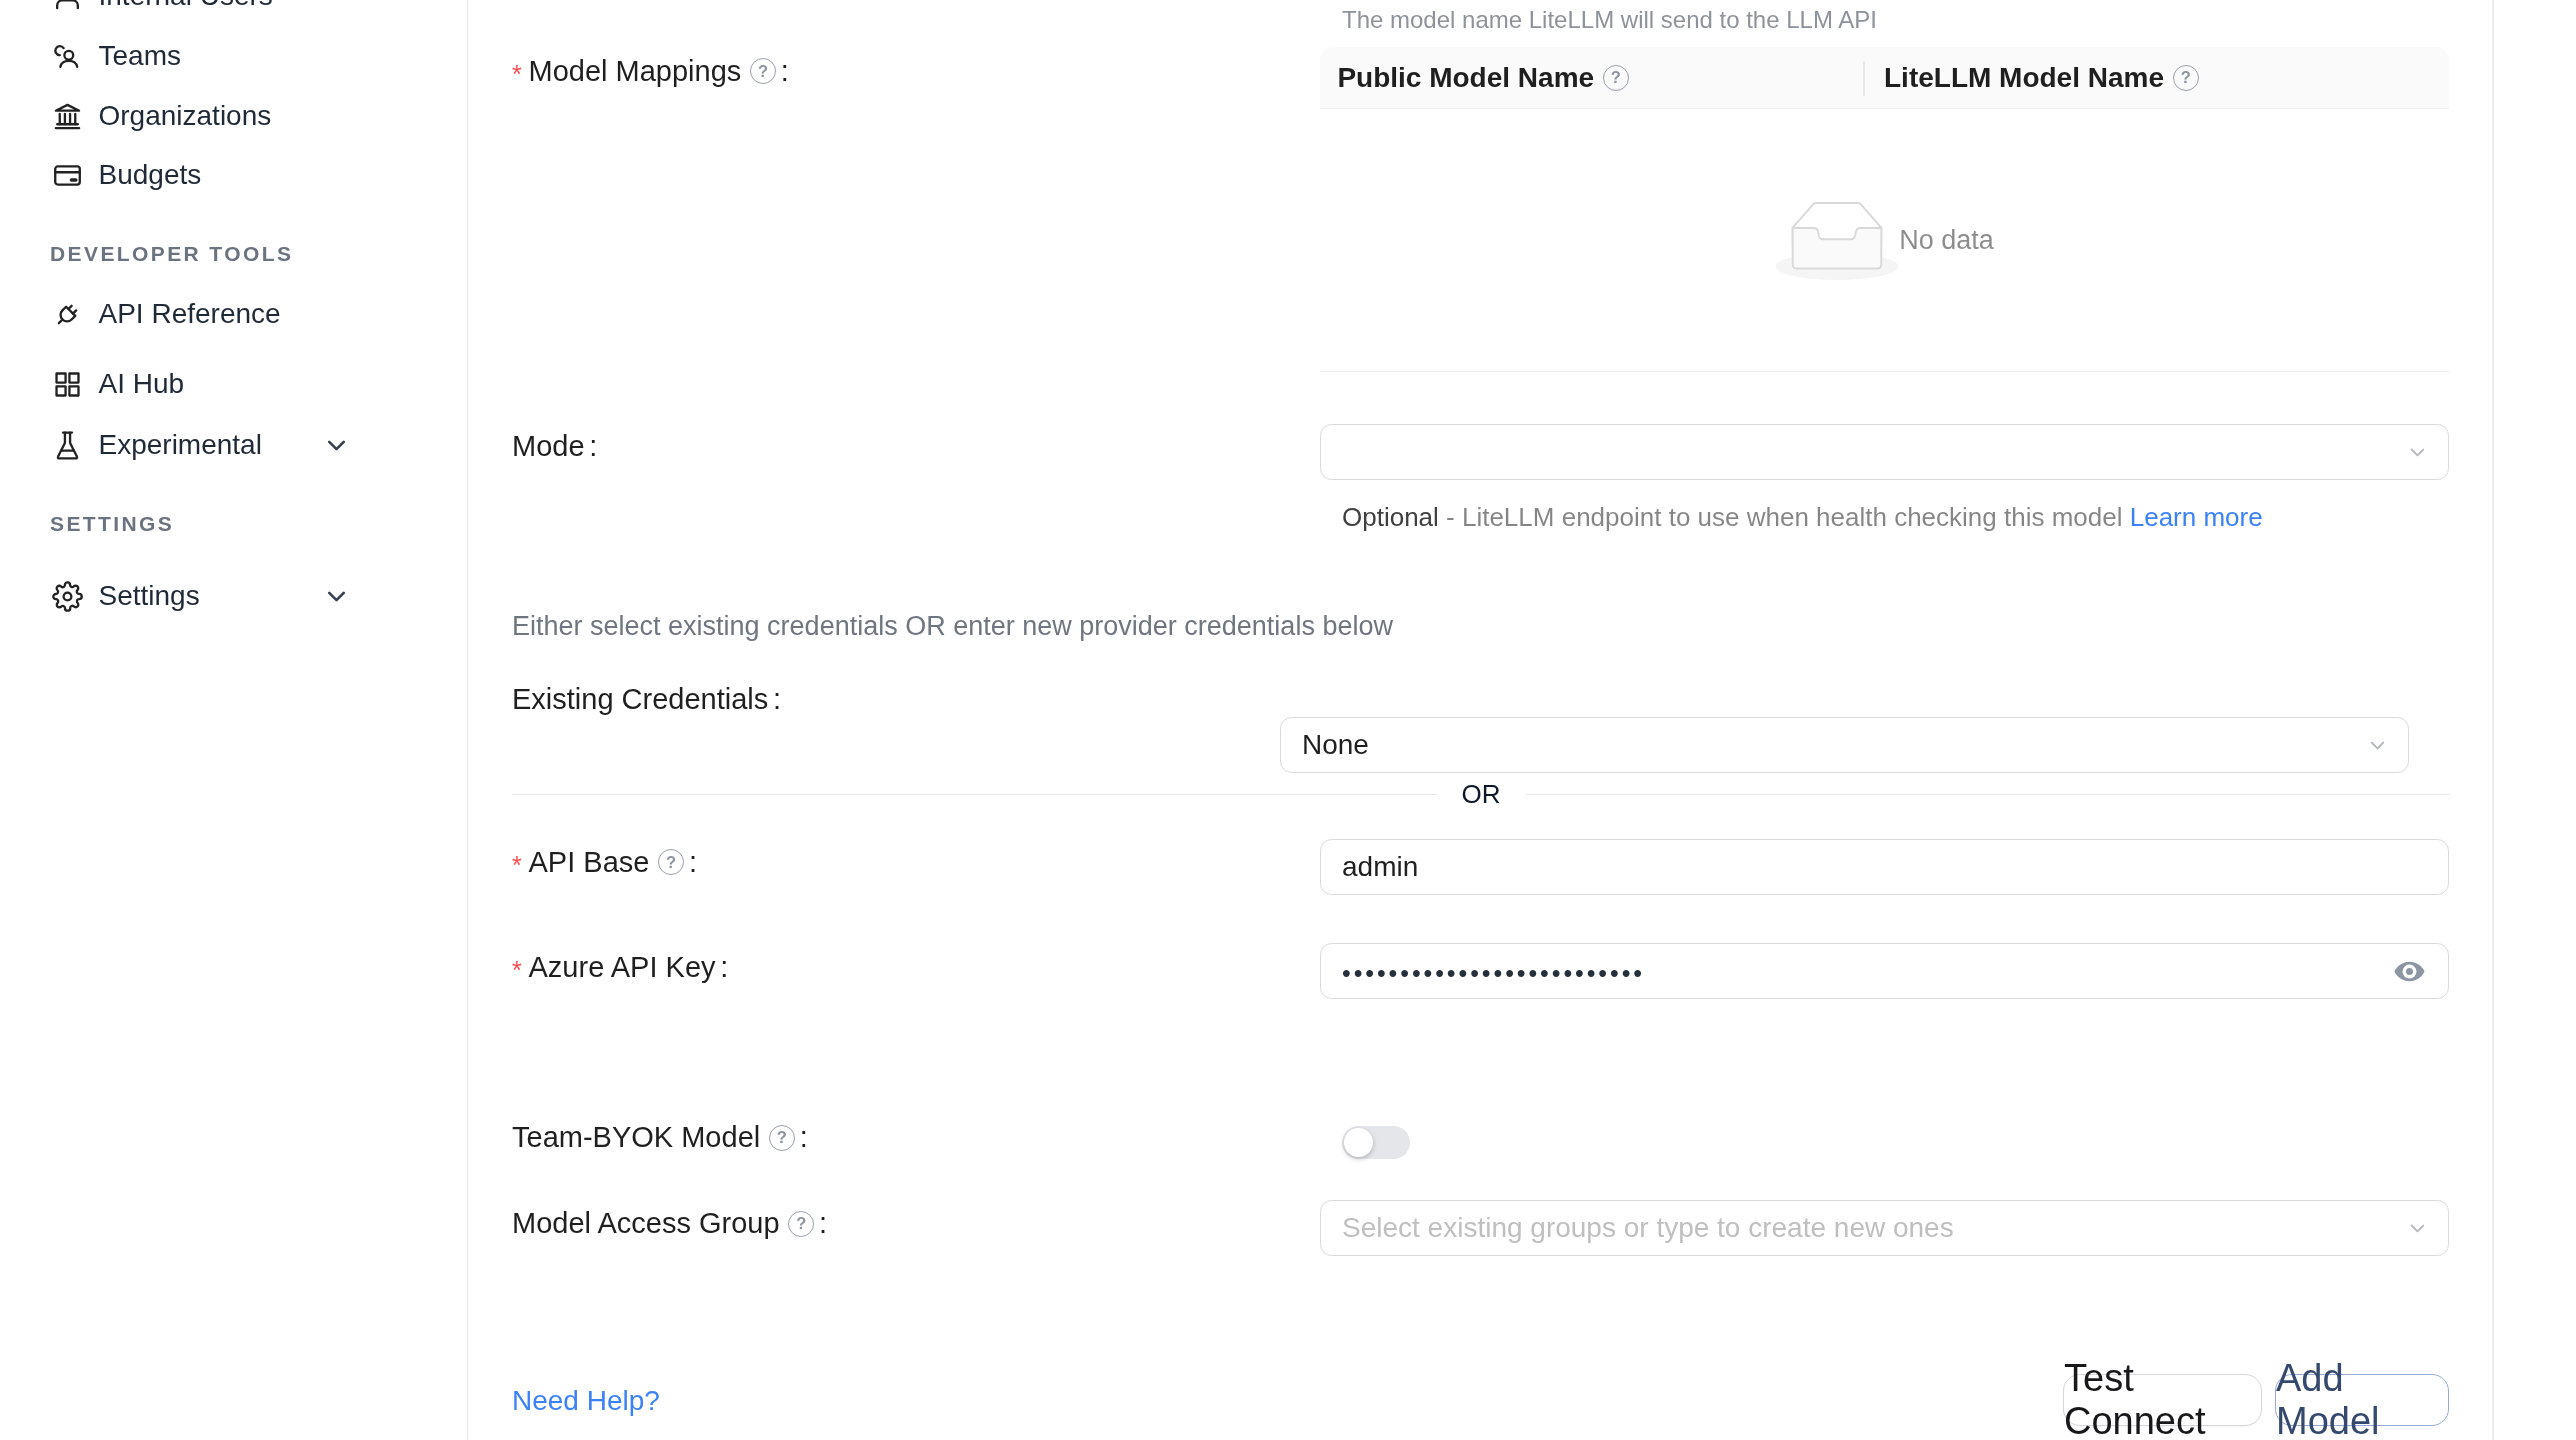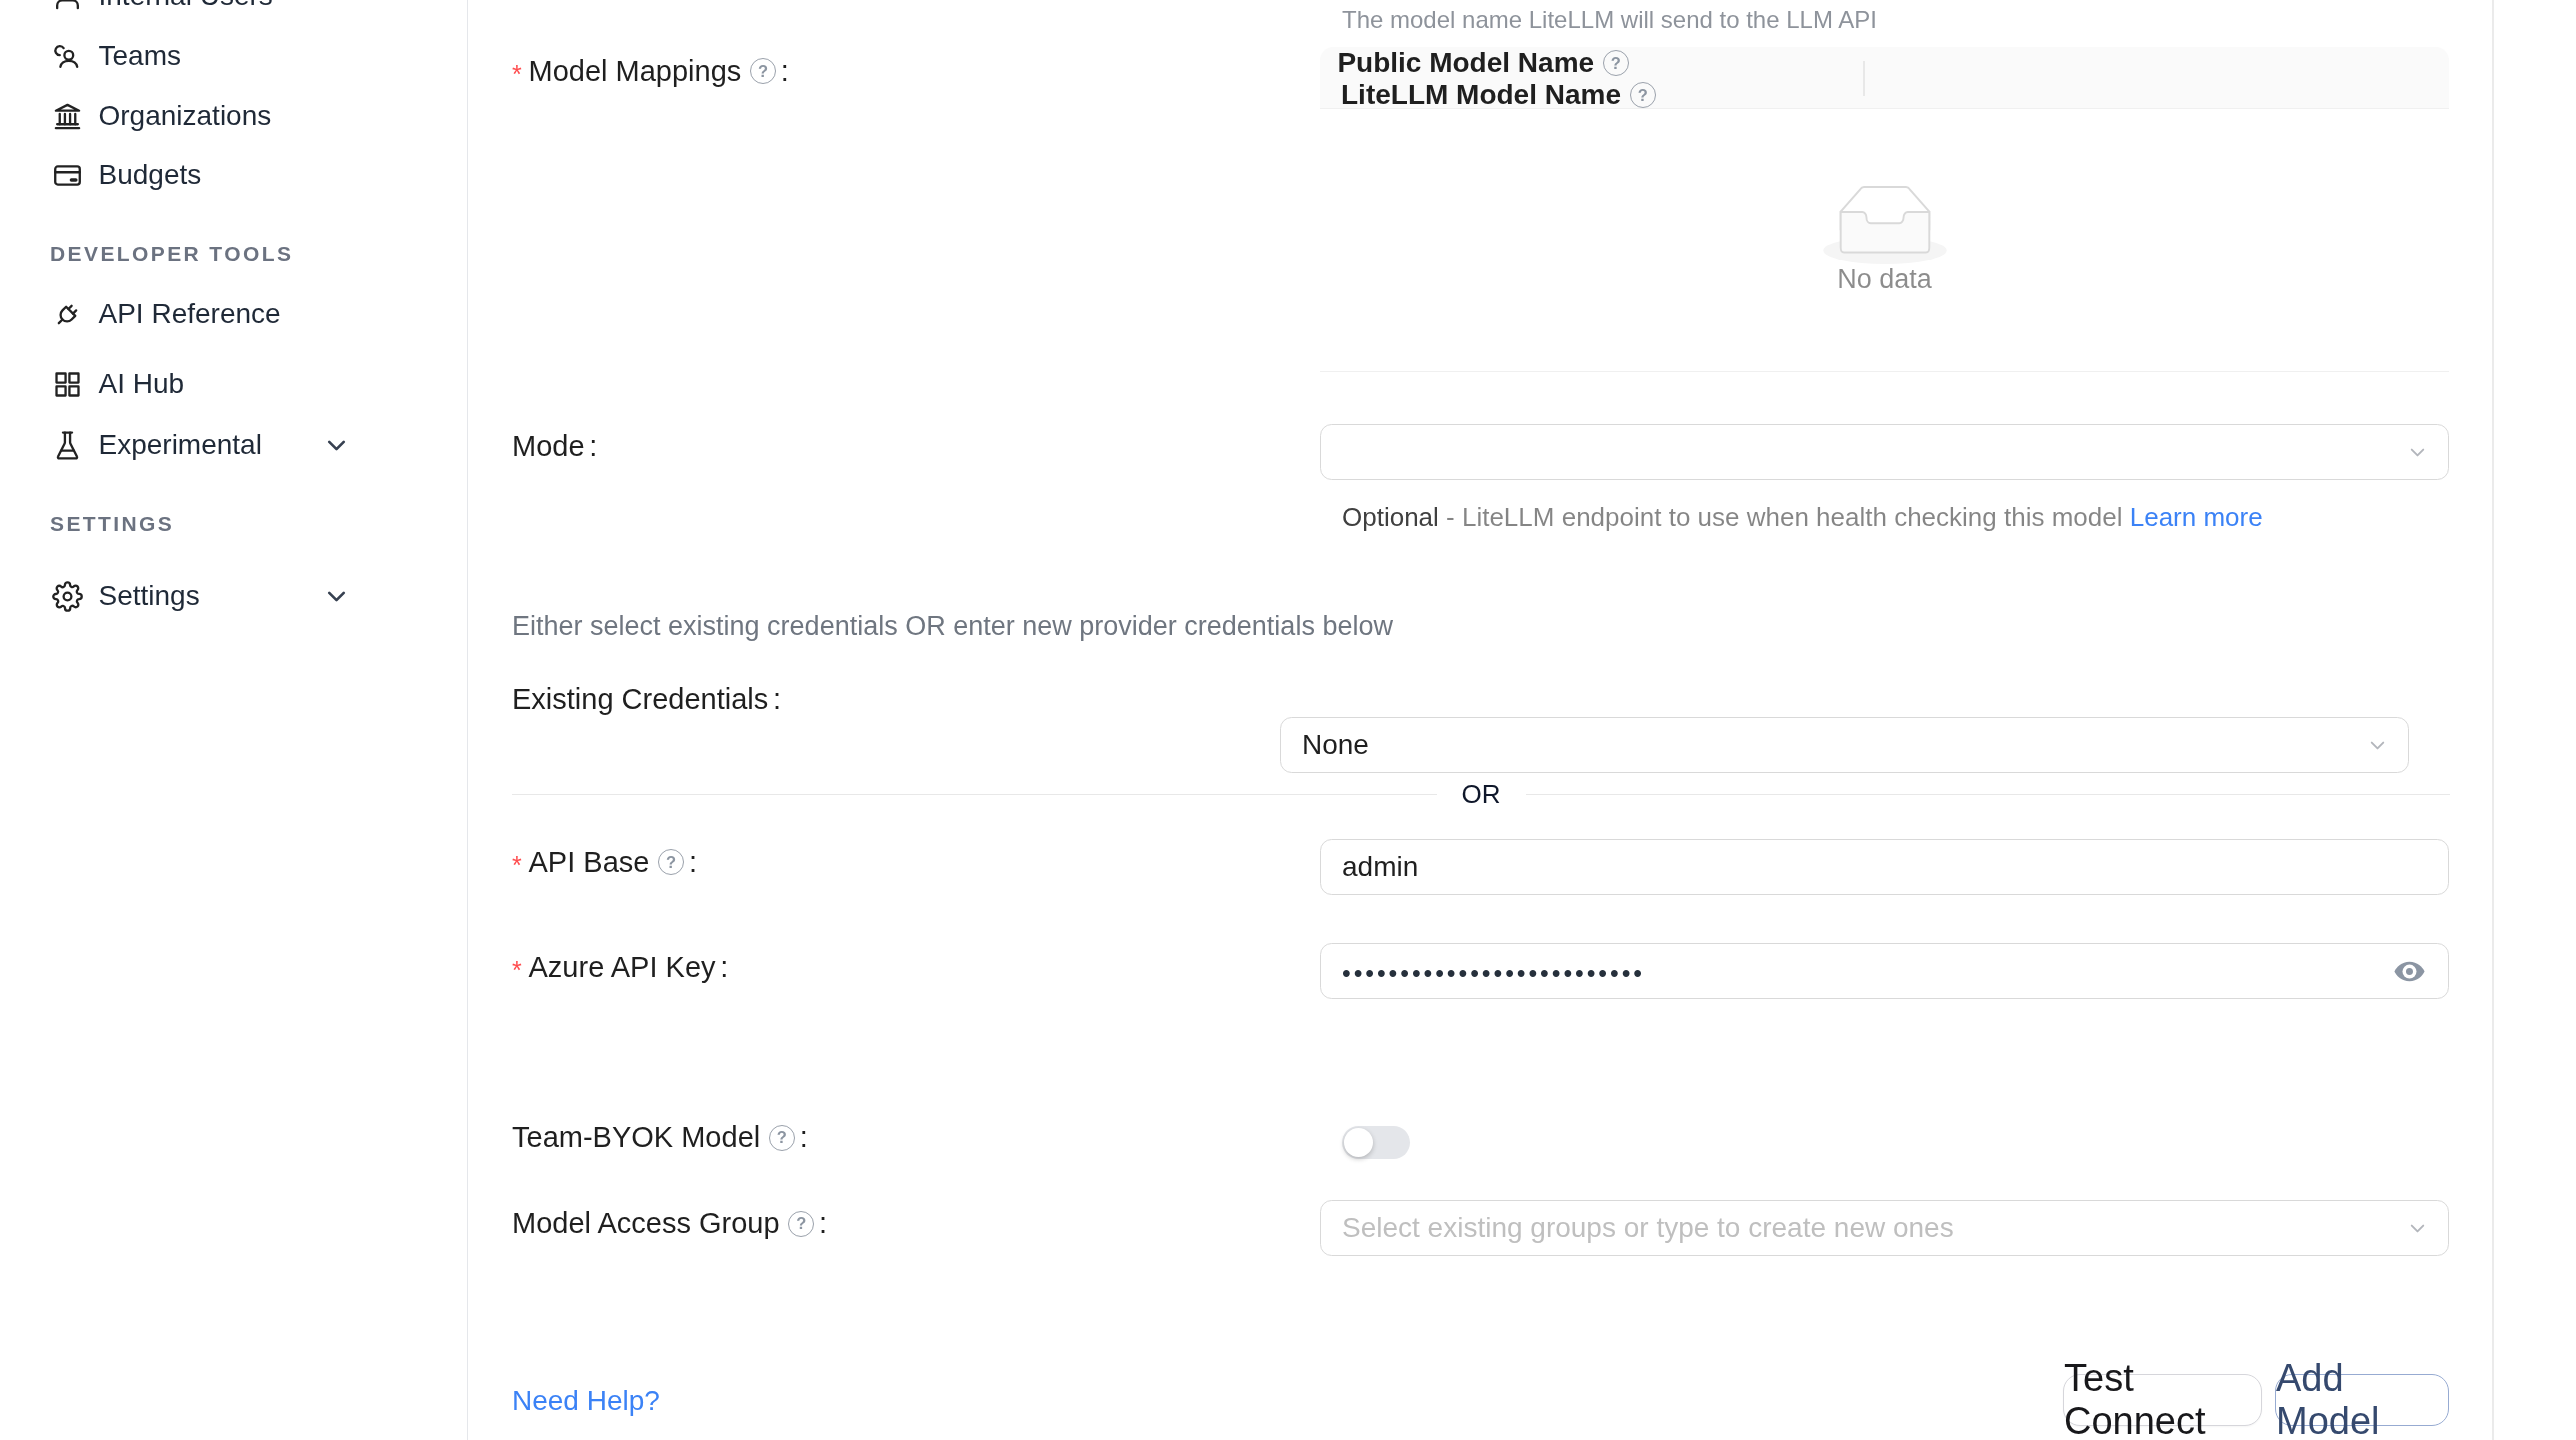--- a/index.html
+++ b/index.html
@@ -21,26 +21,26 @@
 
   .abs { position:absolute; }
   .help-text { color:#8e939b; font-size:24px; }
   .label { font-size:29px; color:rgba(0,0,0,.88); display:flex; align-items:center; }
   .req { color:#ff4d4f; font-size:25px; margin-right:6.8px; margin-top:5.8px; }
   .qcircle { display:inline-flex; align-items:center; justify-content:center; width:26px; height:26px; border:1.9px solid #9aa1ab; border-radius:50%; color:#8c95a1; font-size:16.5px; font-weight:600; margin-left:8.7px; }
   .colon { margin-left:4.8px; }
 
   
   .mm-table { position:absolute; left:1320px; top:47px; width:1129px; }
-  .mm-head { display:flex; background:#fafafa; height:62px; border-radius:13.6px 13.6px 0 0; border-bottom:1.9px solid #f0f0f0; position:relative;flex-direction:column; }
+  .mm-head { display:flex; background:#fafafa; height:62px; border-radius:13.6px 13.6px 0 0; border-bottom:1.9px solid #f0f0f0; position:relative; }
   .mm-th { display:flex; align-items:center; padding-left:17.4px; font-size:28px; font-weight:600; color:rgba(0,0,0,.88); }
   .mm-th.c1 { width:543px; }
   .mm-th.c2 { flex:1; padding-left:21px; }
   .mm-sep { position:absolute; left:543px; top:13.6px; width:1.9px; height:35px; background:rgba(0,0,0,.07); }
-  .mm-body { height:263px; border-bottom:1.9px solid #f0f0f0; display:flex; flex-direction:column; align-items:center; justify-content:center; gap:0; }
+  .mm-body { height:263px; border-bottom:1.9px solid #f0f0f0; display:flex; flex-direction:row; align-items:center; justify-content:center; gap:0; }
   .nodata-text { font-size:27px; color:rgba(0,0,0,.45); }
 
   
   .control { position:absolute; left:1320px; width:1129px; height:56px; background:#fff; border:1.9px solid #d9d9d9; border-radius:11.6px; display:flex; align-items:center; padding:0 21px; font-size:28px; color:rgba(0,0,0,.88); }
   .control .chev { position:absolute; right:19.4px; color:#b3b6bc; width:23px; height:23px; }
   .placeholder { color:#bfbfbf; }
   .mask { font-size:25px; letter-spacing:2.9px; color:#26303c; margin-top:5.8px; }
   .eye { position:absolute; right:21px; width:35px; height:29px; cursor:pointer; }
 
   

